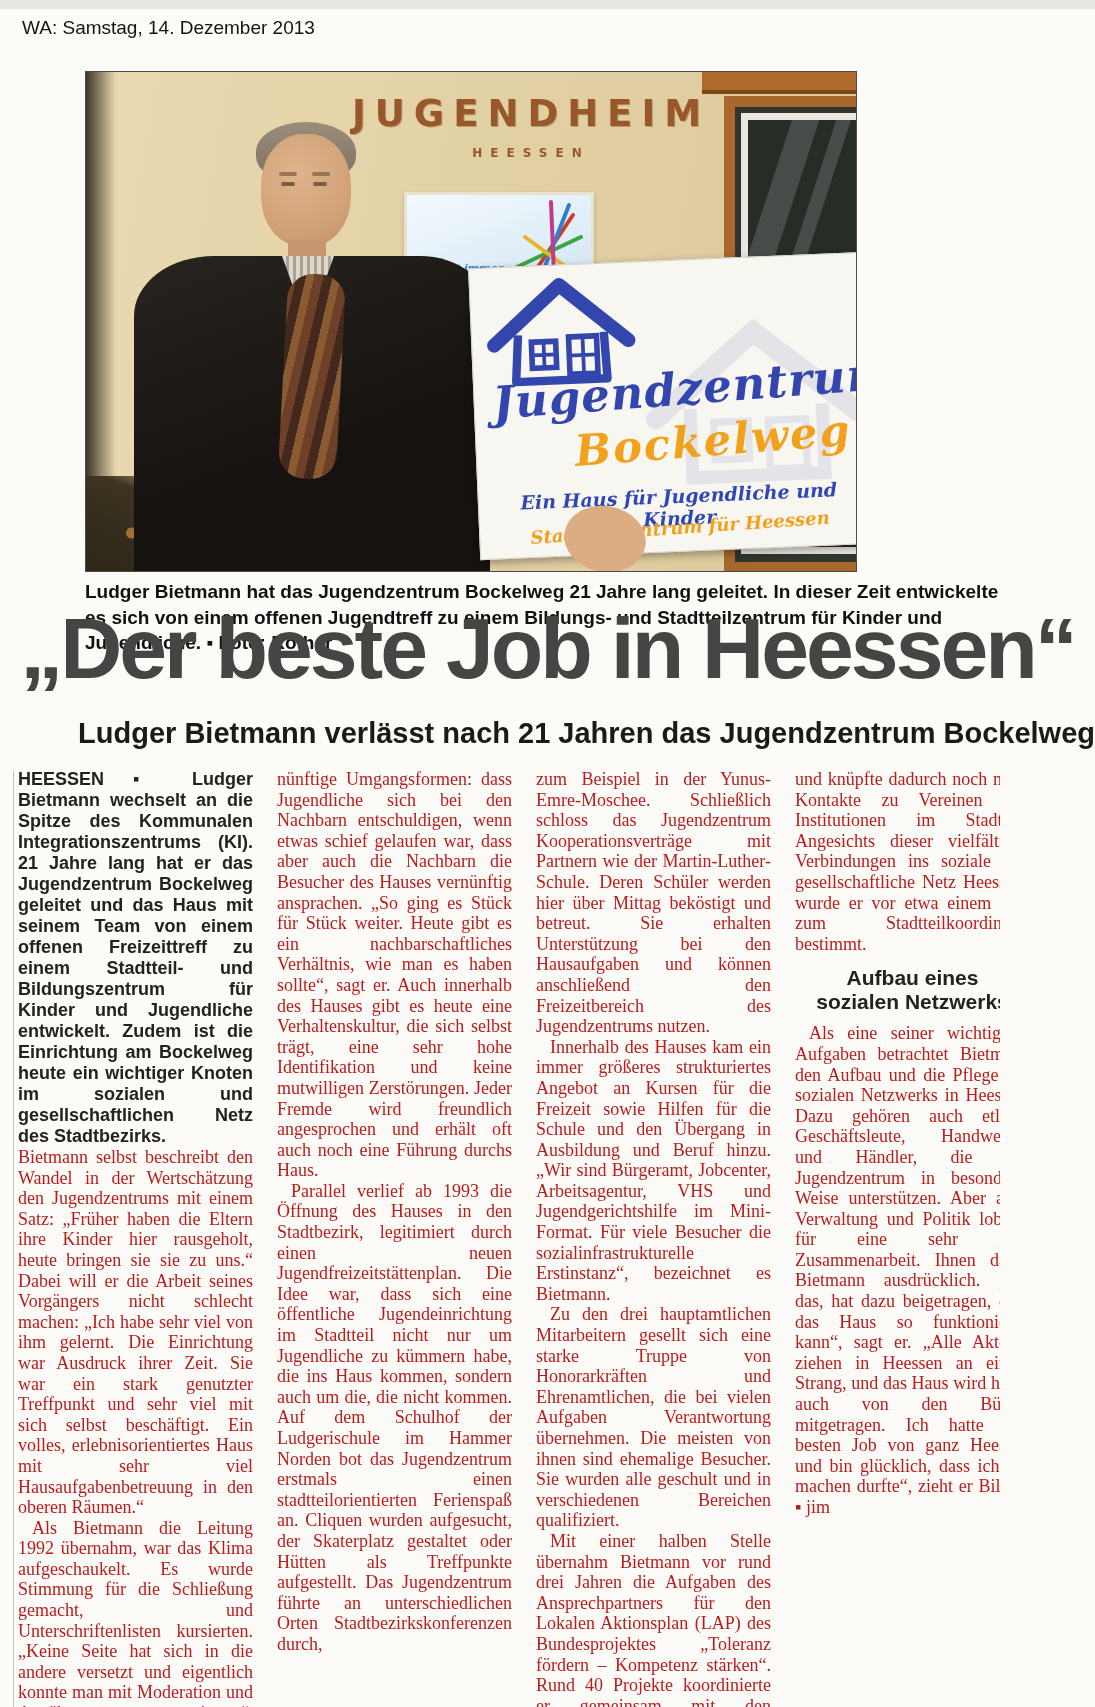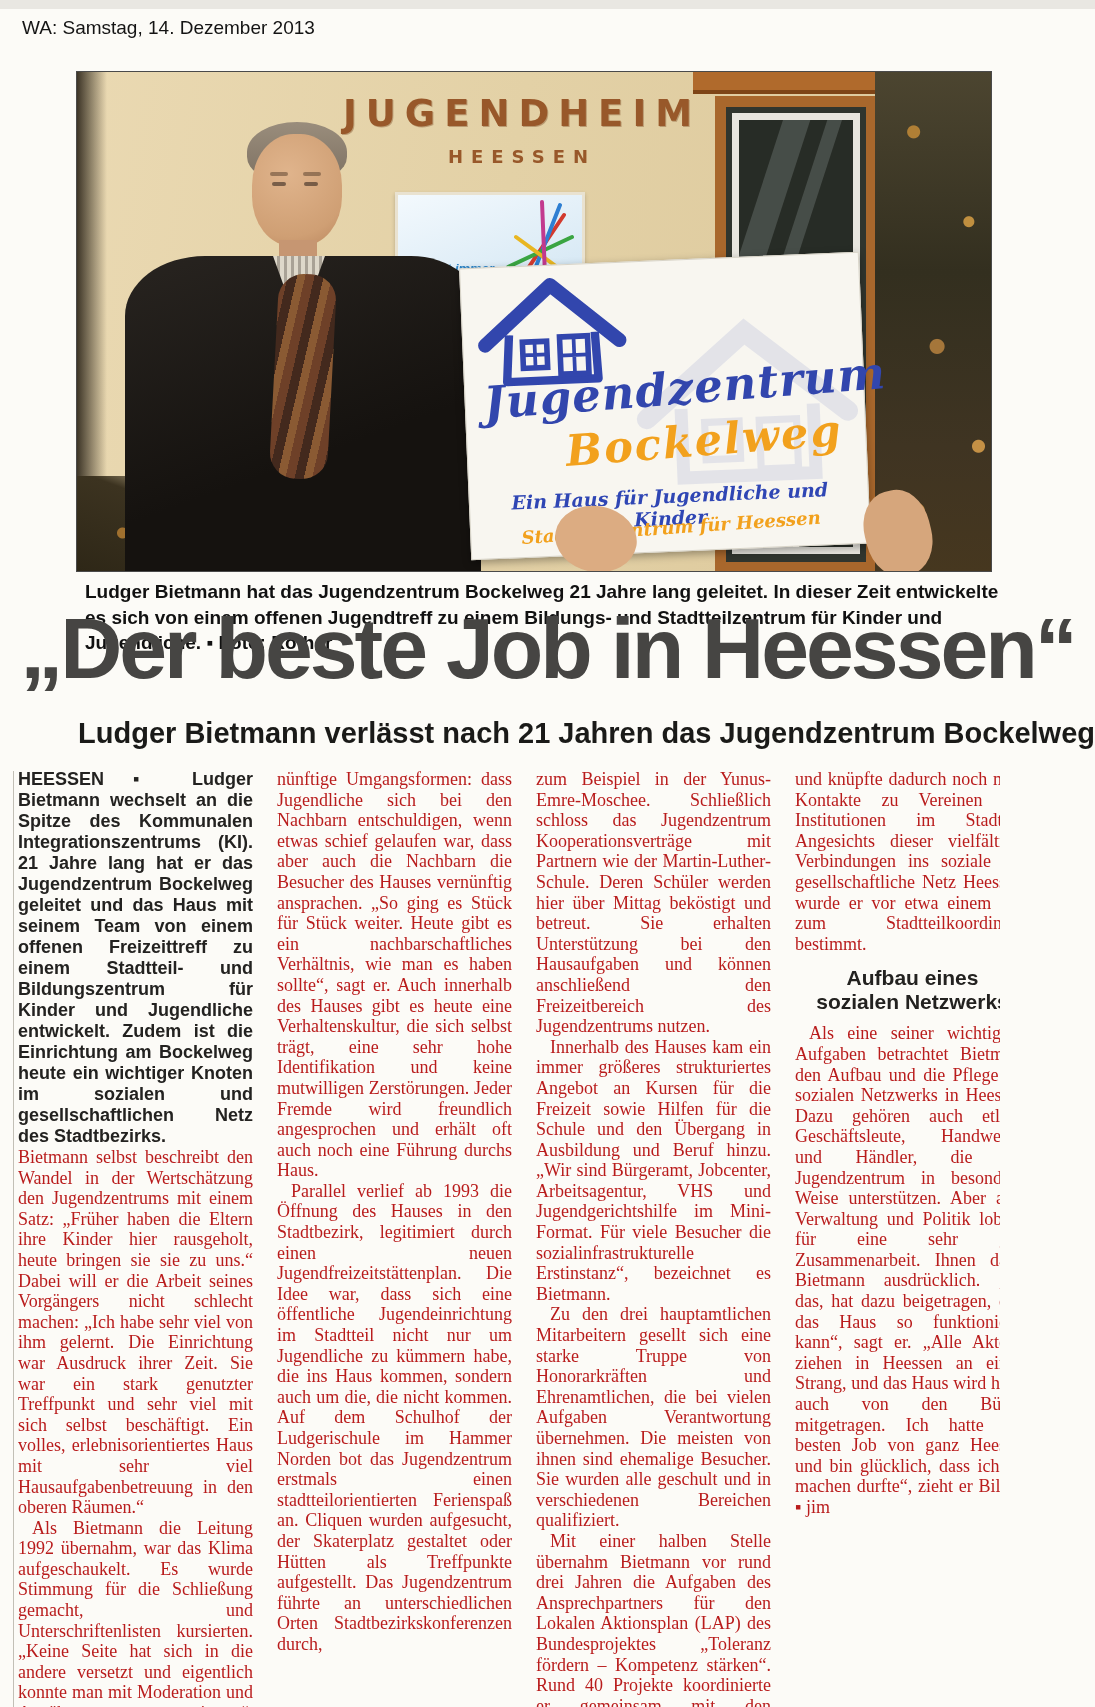--- a/index.html
+++ b/index.html
@@ -2,29 +2,29 @@
 <html lang="de"><head>
 <meta charset="utf-8">
 <style>
   * { margin:0; padding:0; box-sizing:border-box; }
   body { background:#e9e7e2; font-family:"Liberation Sans", sans-serif; }
   .page { position:relative; width:1095px; height:1707px; margin:9px auto; background:#fcfbf7; overflow:hidden; }
 
   .header-date { position:absolute; left:22px; top:8px; font-size:19px; color:#141414; }
 
   
-  .photo { position:absolute; left:76px; top:62px; width:916px; height:501px; border:1px solid #4a4a4a; overflow:hidden;
+  .photo { position:absolute; left:85px; top:62px; width:772px; height:501px; border:1px solid #4a4a4a; overflow:hidden;
            background:linear-gradient(100deg,#ead9b2 0%,#e3d1a6 45%,#dcc89b 100%);padding-left:32px; }
   .ph-left-shade { position:absolute; left:0; top:0; width:30px; height:100%;
            background:linear-gradient(90deg, rgba(42,35,24,.9), rgba(42,35,24,0)); }
   .ph-jugendheim { position:absolute; left:225px; top:20px; width:440px; text-align:center;
            font-family:"DejaVu Sans", sans-serif; font-weight:bold; font-size:37px; letter-spacing:9px;
            color:#98582a; text-shadow:1px 1px 0 rgba(110,55,18,.35); }
   .ph-heessen { position:absolute; left:300px; top:74px; width:290px; text-align:center;
-           font-family:"DejaVu Sans", sans-serif; font-weight:bold; font-size:18px; letter-spacing:8px; color:#98582a; }
+           font-family:"DejaVu Sans", sans-serif; font-weight:bold; font-size:12px; letter-spacing:8px; color:#98582a; }
   .ph-poster { position:absolute; left:318px; top:120px; width:190px; height:118px;
            background:linear-gradient(160deg,#f3f9fd,#cfe4f2); border:3px solid #e9e2d0; box-shadow:0 2px 4px rgba(0,0,0,.2); }
   .ph-poster-text { position:absolute; left:10px; bottom:12px; width:115px; font-style:italic; font-weight:bold;
            font-size:13px; line-height:1.3; color:#2c85c8; }
   .ph-poster svg { position:absolute; right:2px; top:2px; }
   .ph-lintel { position:absolute; left:616px; top:0; width:214px; height:22px; background:#b06a2c;
            border-bottom:4px solid #7e4517; }
   .ph-window { position:absolute; left:638px; top:24px; width:162px; height:477px;
            border:11px solid #a8672c; background:#30352e; }
   .sash { position:absolute; left:6px; right:6px; border:7px solid #e8e6df; background:#272c26; overflow:hidden; }

